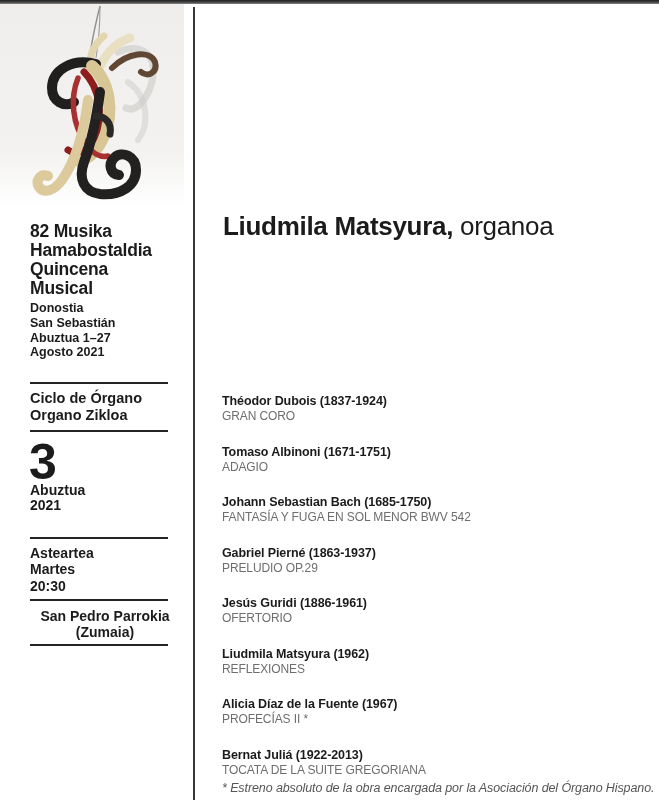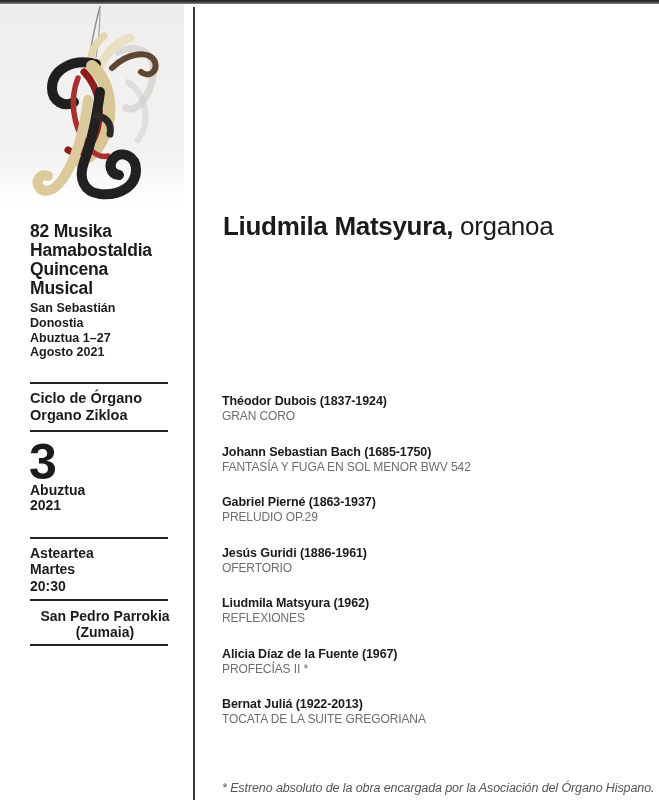--- a/index.html
+++ b/index.html
@@ -112,22 +112,22 @@
 <div class="v-divider"></div>
 
 <div class="sb festival-title">
   <div>82 Musika</div>
   <div>Hamabostaldia</div>
   <div>Quincena</div>
   <div>Musical</div>
 </div>
 
 <div class="sb festival-sub">
+  <div>Donostia</div>
   <div>San Sebastián</div>
-  <div>Donostia</div>
   <div>Abuztua 1–27</div>
   <div>Agosto 2021</div>
 </div>
 
 <div class="rule rule-1"></div>
 
 <div class="sb cycle">
   <div>Ciclo de Órgano</div>
   <div>Organo Zikloa</div>
 </div>
@@ -159,20 +159,24 @@
 <div class="rule rule-5"></div>
 
 <h1 class="page-title"><span class="performer">Liudmila Matsyura,</span><span class="instrument"> organoa</span></h1>
 
 <div class="program-list">
   <div class="program-item">
     <div class="composer">Théodor Dubois (1837-1924)</div>
     <div class="piece">GRAN CORO</div>
   </div>
 
+  <div class="program-item">
+    <div class="composer">Tomaso Albinoni (1671-1751)</div>
+    <div class="piece">ADAGIO</div>
+  </div>
 
   <div class="program-item">
     <div class="composer">Johann Sebastian Bach (1685-1750)</div>
     <div class="piece">FANTASÍA Y FUGA EN SOL MENOR BWV 542</div>
   </div>
 
   <div class="program-item">
     <div class="composer">Gabriel Pierné (1863-1937)</div>
     <div class="piece">PRELUDIO OP.29</div>
   </div>

